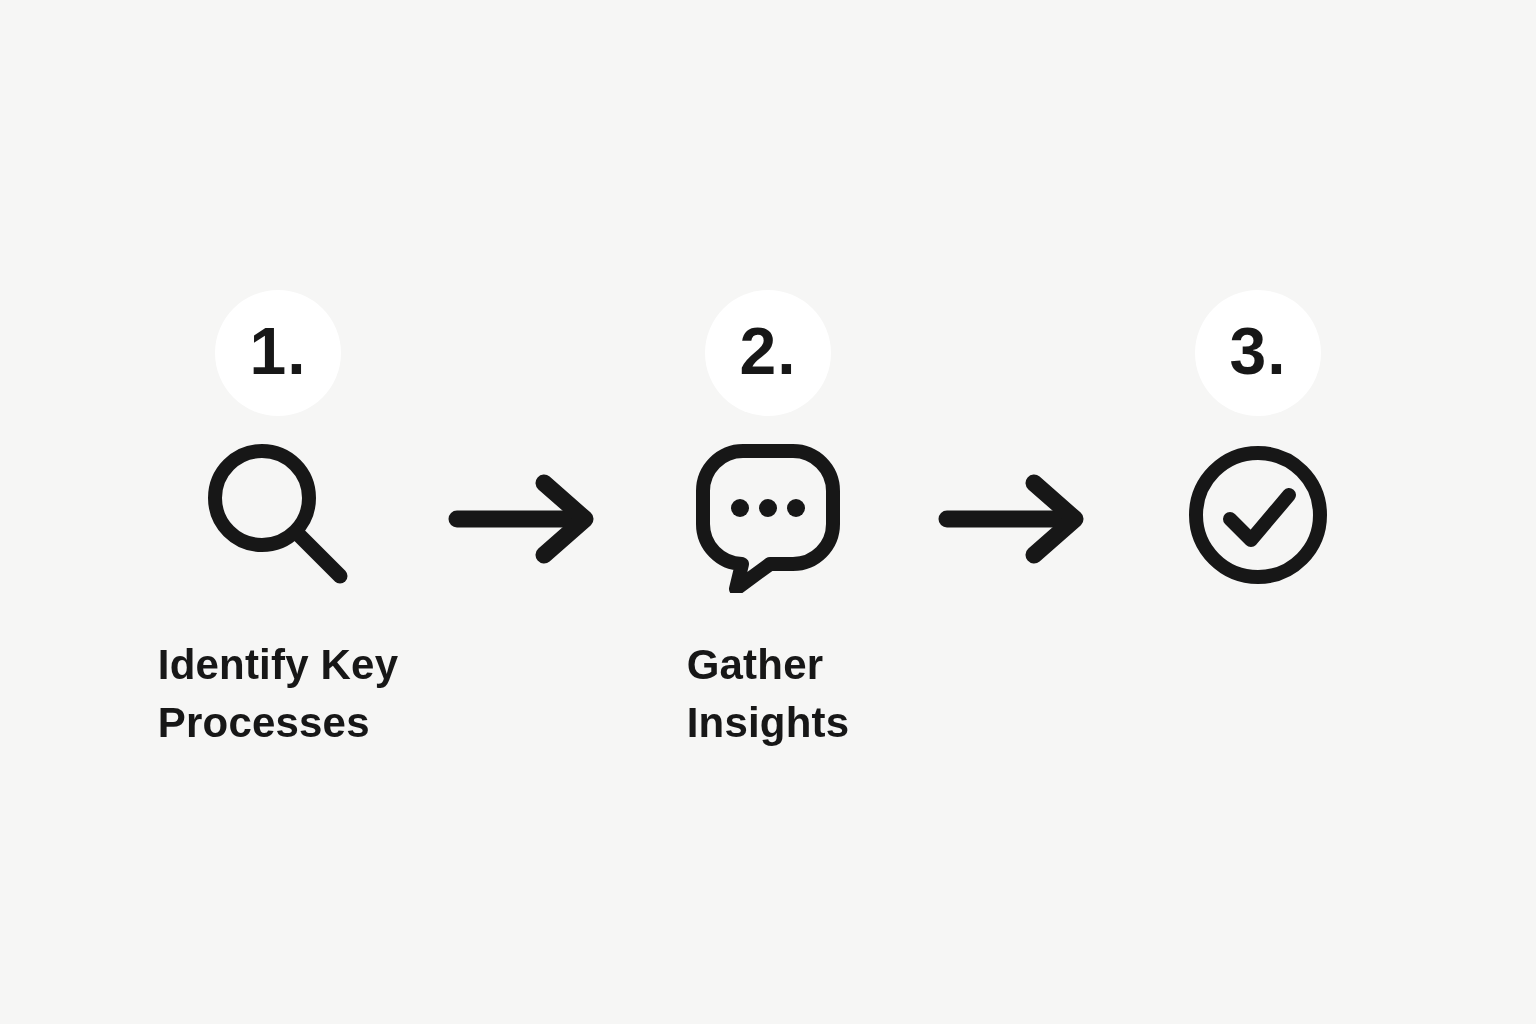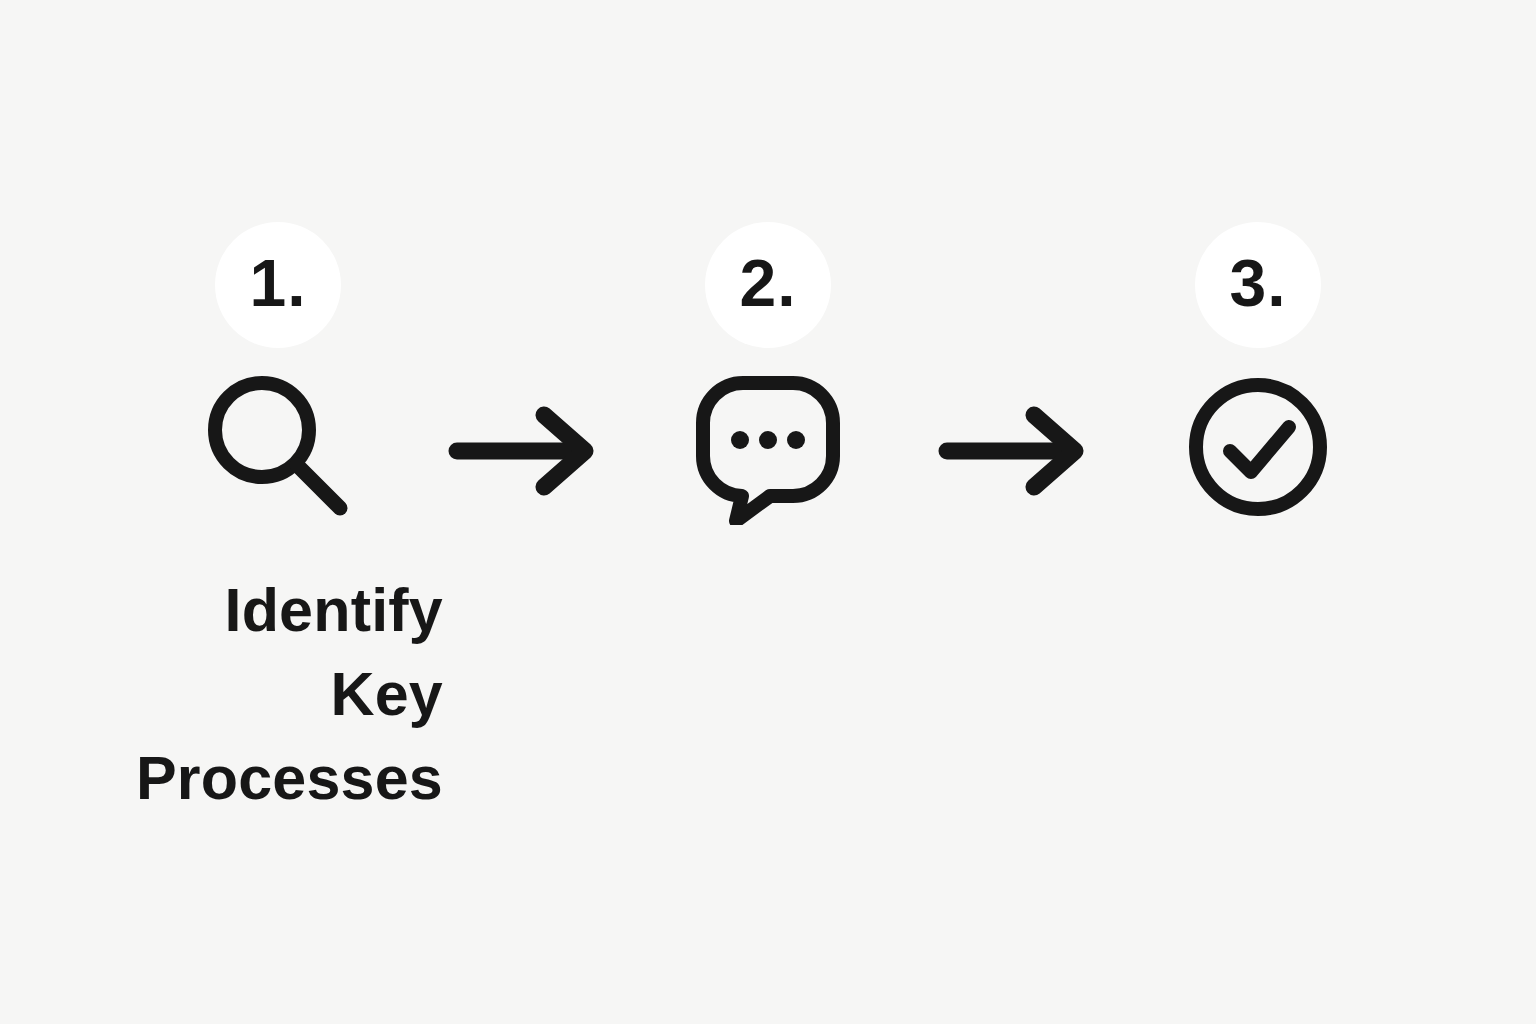--- a/index.html
+++ b/index.html
@@ -51,25 +51,25 @@
     display:flex;
     align-items:center;
     justify-content:center;
   }
   .step-icon svg{
     display:block;
     stroke:var(--ink);
   }
   .step-label{
     margin-top:44px;
-    font-size:61px;
+    font-size:42px;
     line-height:1.38;
     font-weight:700;
     color:var(--ink);
-    text-align:right;
+    text-align:left;
     white-space:pre-line;
     letter-spacing:0.2px;
   }
   .arrow{
     width:160px;
     display:flex;
     align-items:center;
     justify-content:center;
     margin-top:183px; 
   }
@@ -106,20 +106,22 @@
       <span>2.</span>
     </div>
     <div class="step-icon">
       <svg width="150" height="152" viewBox="0 0 150 152" fill="none">
         <path d="M 50 10 H 100 A 40 40 0 0 1 140 50 V 83 A 40 40 0 0 1 100 123 H 77 L 43 148 L 49 123 A 40 40 0 0 1 10 83 V 50 A 40 40 0 0 1 50 10 Z" stroke-width="14" stroke-linejoin="round"></path>
         <circle cx="47" cy="67" r="9" fill="#171717" stroke="none"></circle>
         <circle cx="75" cy="67" r="9" fill="#171717" stroke="none"></circle>
         <circle cx="103" cy="67" r="9" fill="#171717" stroke="none"></circle>
       </svg>
     </div>
+    <div class="step-label">Gather
+Insights</div>
   </div>
 
   <div class="arrow">
     <svg width="152" height="92" viewBox="0 0 152 92" fill="none">
       <line x1="10" y1="46" x2="134" y2="46" stroke-width="17" stroke-linecap="round"></line>
       <polyline points="97,10 138,46 97,82" stroke-width="17" stroke-linecap="round" stroke-linejoin="round"></polyline>
     </svg>
   </div>
 
   <div class="step">

